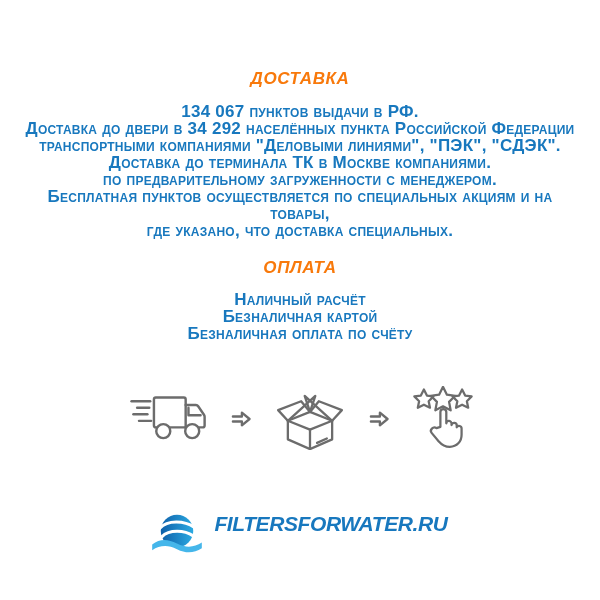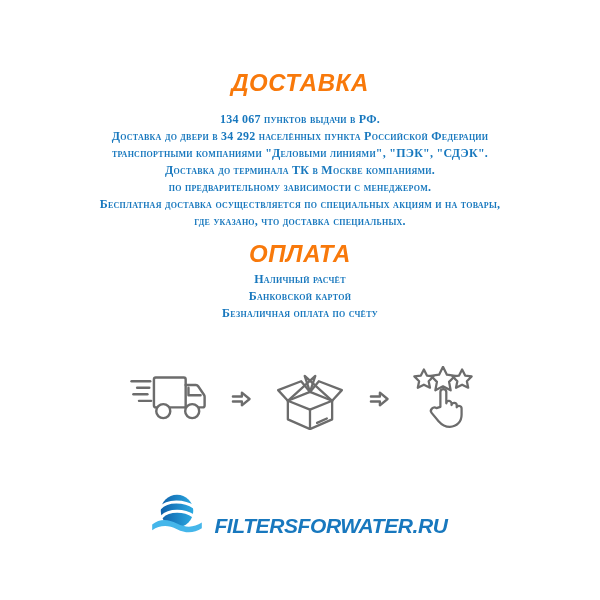--- a/index.html
+++ b/index.html
@@ -2,65 +2,64 @@
 <html><head>
 <meta charset="utf-8">
 <style>
   html,body{margin:0;padding:0;}
   body{
     width:600px;height:600px;background:#ffffff;overflow:hidden;
     font-family:"Liberation Sans", sans-serif;
     display:flex;flex-direction:column;align-items:center;
   }
   .section-title{
-    color:#F8790B;font-size:24px;font-weight:bold;font-style:italic;
+    color:#F8790B;font-size:17px;font-weight:bold;font-style:italic;
     letter-spacing:.6px;text-align:left;
   }
   .delivery-title{margin-top:69px;}
-  .payment-title{margin-top:10px;}
+  .payment-title{margin-top:19px;}
   .text-block{
     margin-top:14px;text-align:center;color:#1878BE;font-weight:bold;
-    font-size:12px;line-height:17px;font-variant:small-caps;letter-spacing:.25px;
+    font-size:17px;line-height:17px;font-variant:small-caps;letter-spacing:.25px;
     width:560px;
-    font-family:Liberation Serif, serif;
   }
-  .payment-block{margin-top:3px;}
+  .payment-block{margin-top:13px;}
   .icons-row{
     margin-top:44px;display:flex;align-items:center;justify-content:center;gap:21px;
   }
   .icons-row svg{display:block;}
   .footer-logo{
-    margin-top:60px;display:flex;align-items:flex-end;gap:12px;cursor:pointer;
+    margin-top:60px;display:flex;align-items:flex-start;gap:12px;cursor:pointer;
   }
   .logo-text{
     color:#1878BE;font-size:21px;font-weight:bold;font-style:italic;
     letter-spacing:-0.4px;
   }
   .icon-stroke{stroke:#6C6C6C;fill:none;stroke-width:2.6;stroke-linejoin:round;stroke-linecap:round;}
 </style>
 </head>
 <body>
 
 <div class="section-title delivery-title">ДОСТАВКА</div>
 
 <div class="text-block">
   <div>134 067 пунктов выдачи в РФ.</div>
   <div>Доставка до двери в 34 292 населённых пункта Российской Федерации</div>
   <div>транспортными компаниями "Деловыми линиями", "ПЭК", "СДЭК".</div>
   <div>Доставка до терминала ТК в Москве компаниями.</div>
-  <div>по предварительному зависимости с менеджером.</div>
-  <div>Бесплатная доставка осуществляется по специальных акциям и на товары,</div>
+  <div>по предварительному загруженности с менеджером.</div>
+  <div>Бесплатная пунктов осуществляется по специальных акциям и на товары,</div>
   <div>где указано, что доставка специальных.</div>
 </div>
 
 <div class="section-title payment-title">ОПЛАТА</div>
 
 <div class="text-block payment-block">
   <div>Наличный расчёт</div>
-  <div>Банковской картой</div>
+  <div>Безналичная картой</div>
   <div>Безналичная оплата по счёту</div>
 </div>
 
 <div class="icons-row">
 
   <span>
     <svg width="84" height="60" viewBox="0 0 90 62">
       <g class="icon-stroke">
         <line x1="7" y1="12" x2="27" y2="12"></line>
         <line x1="13" y1="19" x2="26" y2="19"></line>

